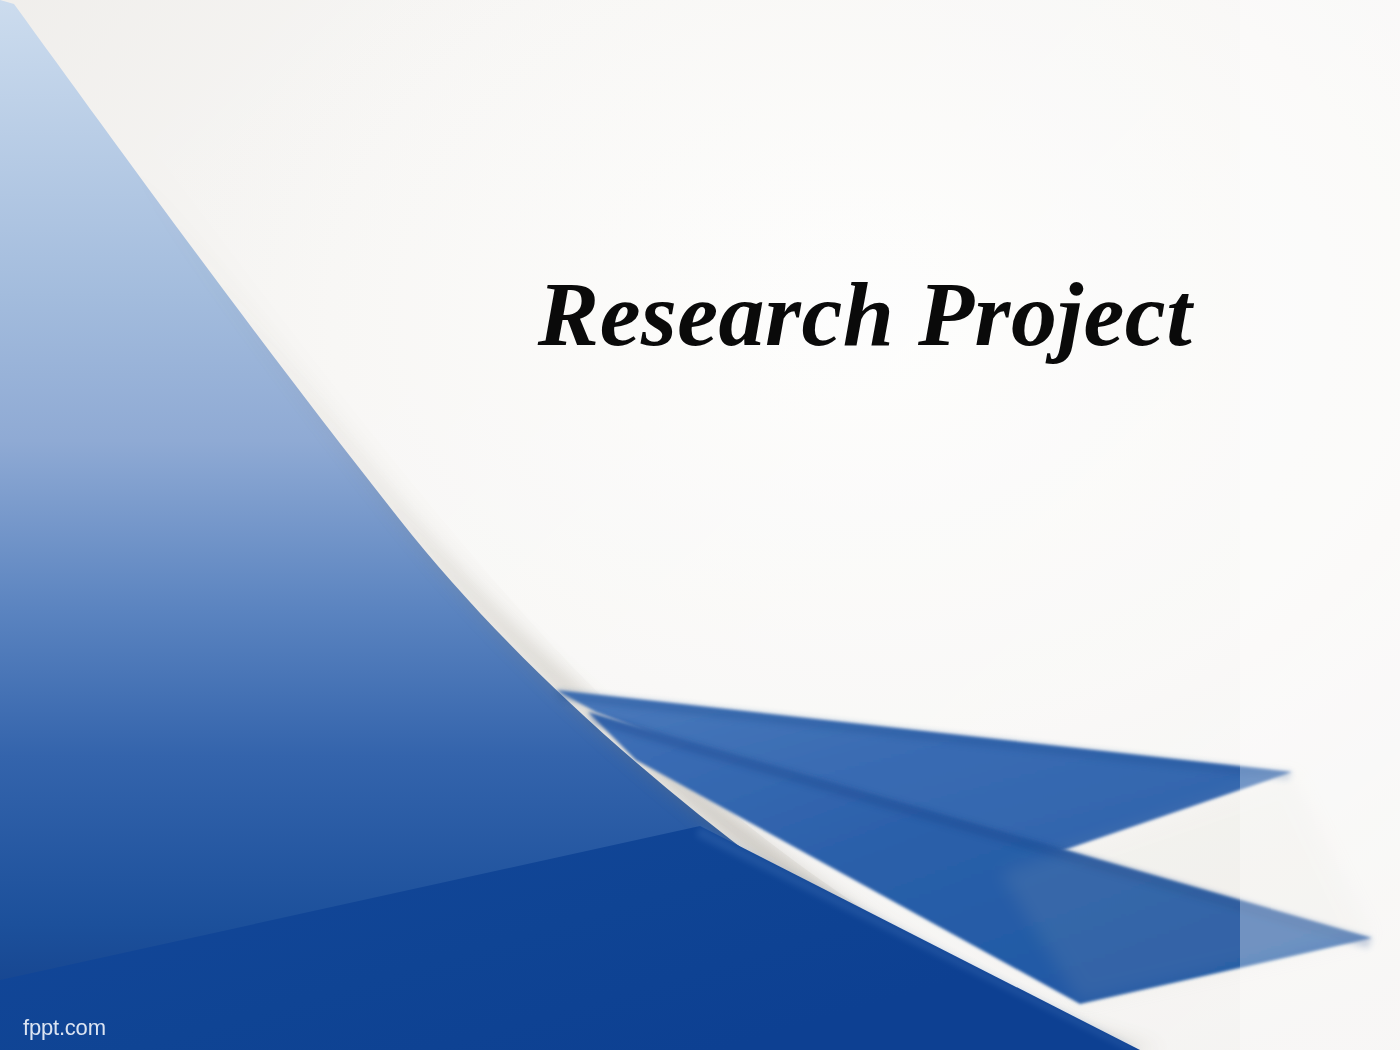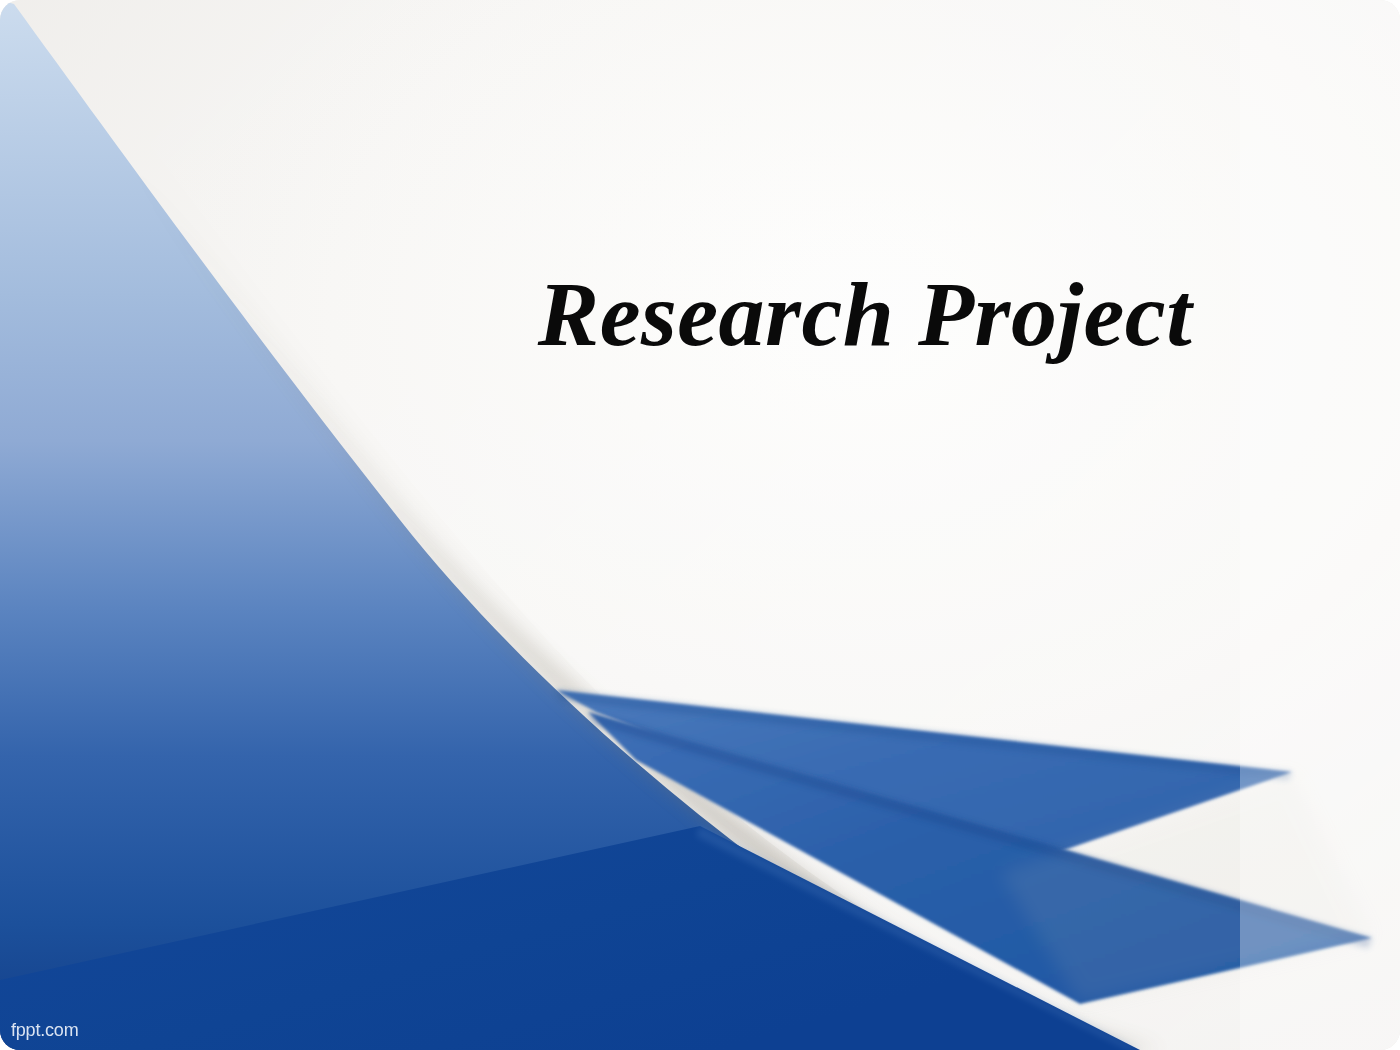--- a/index.html
+++ b/index.html
@@ -10,21 +10,20 @@
   }
 
   #slide {
     position: relative;
     width: 1400px;
     height: 1050px;
     overflow: hidden;
     background: #f2f1ef;
     font-family: "Liberation Serif", "DejaVu Serif", serif;
     user-select: none;
-    border-radius: 20px;
   }
 
   
   #bg-art {
     position: absolute;
     inset: 0;
     width: 1400px;
     height: 1050px;
     display: block;
   }
@@ -47,25 +46,25 @@
     font-size: 92px;
     line-height: 1.15;
     color: #0a0a0a;
     letter-spacing: 0.5px;
     white-space: nowrap;
   }
 
   
   #watermark {
     position: absolute;
-    left: 11px;
+    left: 23px;
     bottom: 9px;
     z-index: 6;
     font-family: "Liberation Sans", "DejaVu Sans", sans-serif;
-    font-size: 18px;
+    font-size: 22px;
     font-weight: normal;
     letter-spacing: -0.2px;
     color: #e8eef8;
     opacity: 0.94;
   }
 </style>
 </head>
 <body>
 
 <div id="slide">

